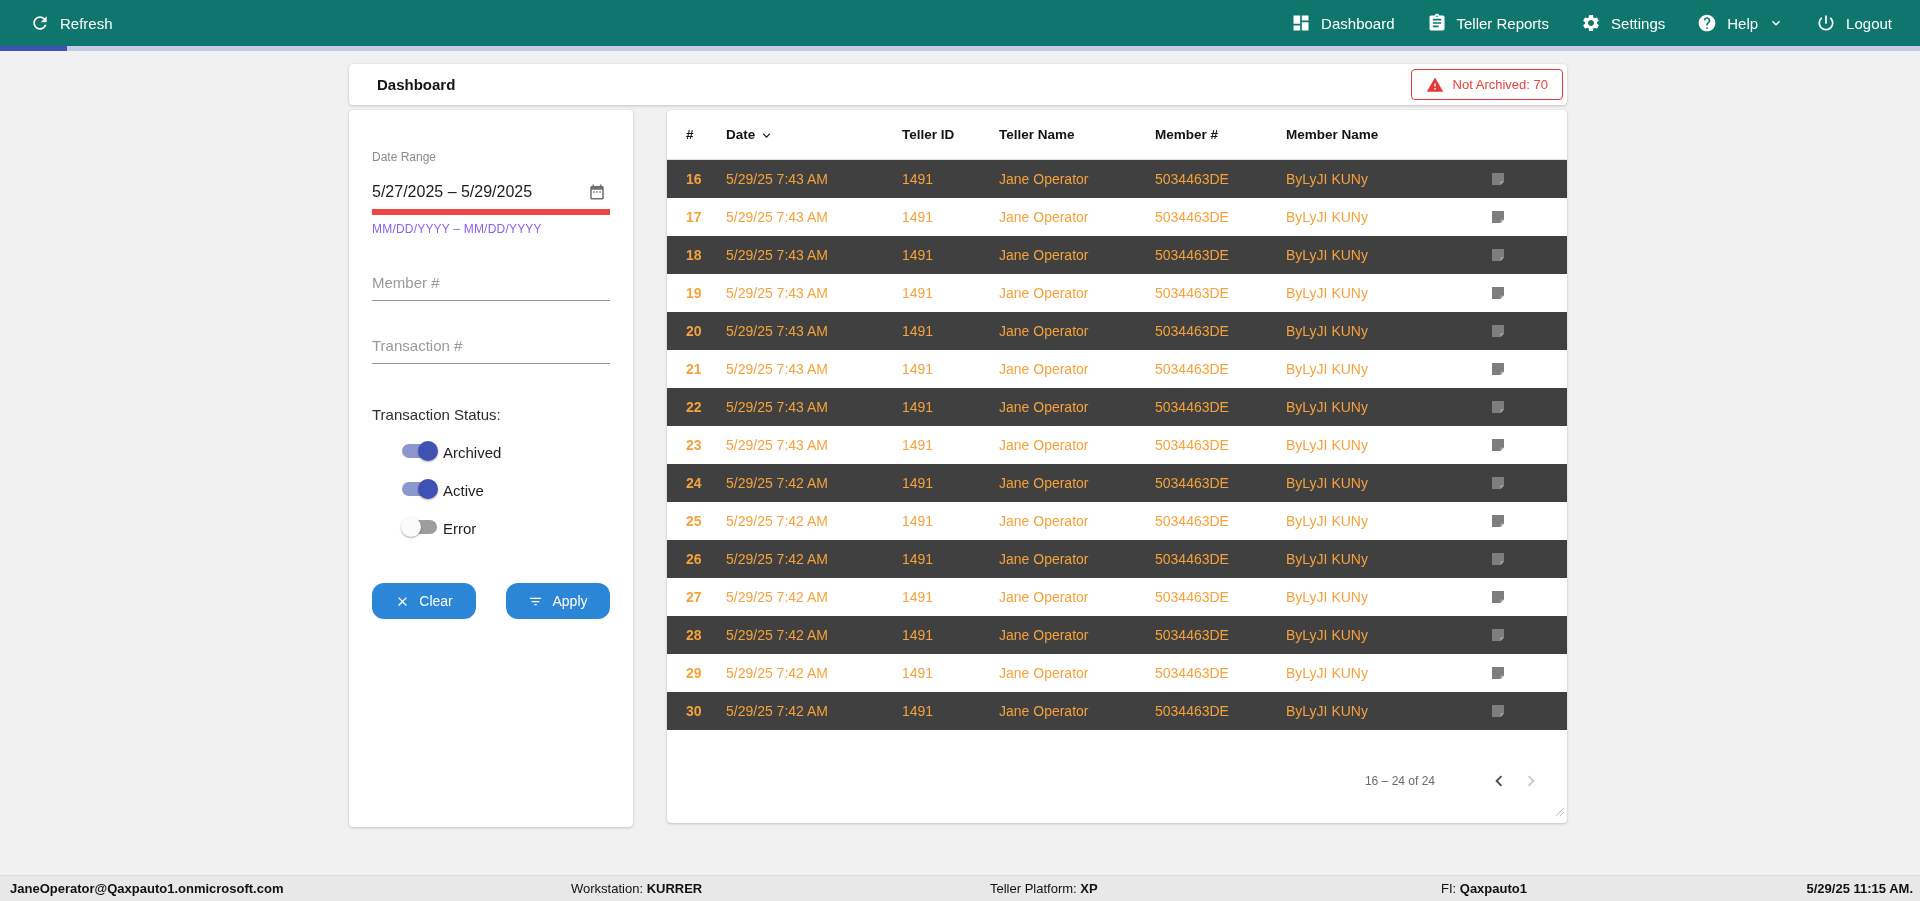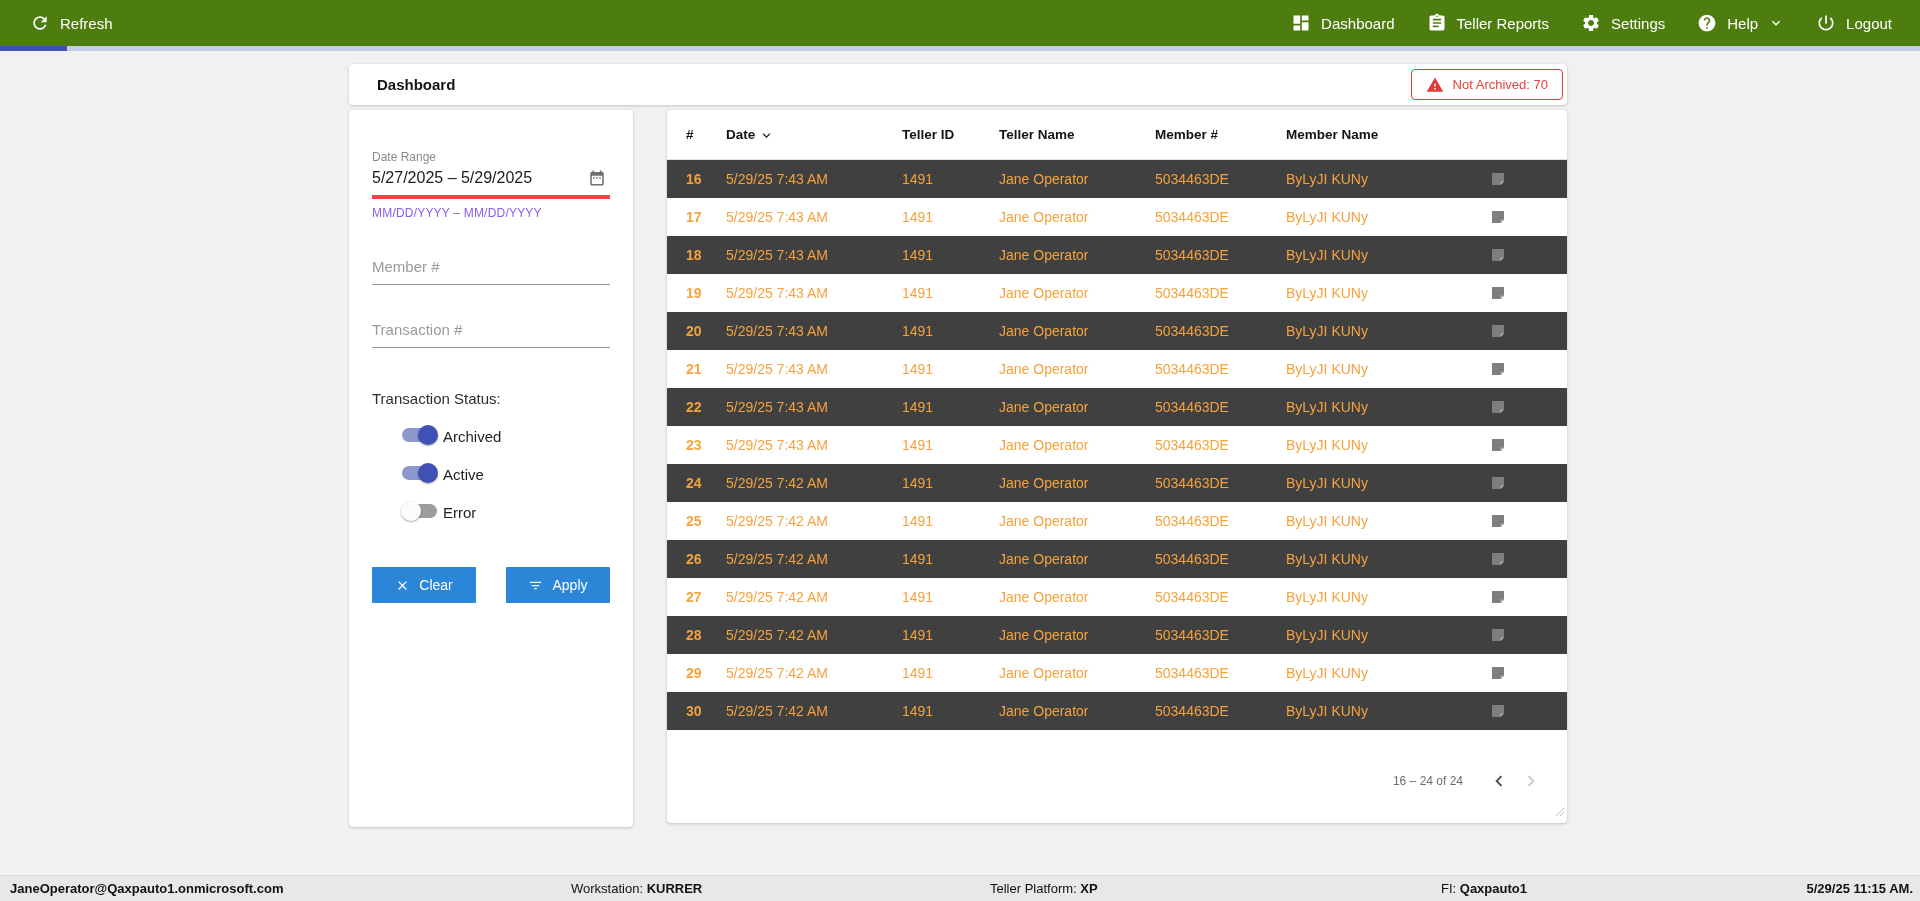--- a/index.html
+++ b/index.html
@@ -1,21 +1,21 @@
 <!DOCTYPE html>
 <html><head>
 <meta charset="utf-8">
 <style>
   * { margin:0; padding:0; box-sizing:border-box; }
   html,body { width:1920px; height:901px; overflow:hidden;
     font-family:"Liberation Sans", sans-serif; background:#f1f1f1; }
 
   
   .topnav { position:absolute; left:0; top:0; width:1920px; height:46px;
-    background:#4d7c0f; color:#fff; display:flex; align-items:center;
+    background:#0f766e; color:#fff; display:flex; align-items:center;
     padding:0 28px 0 30px; font-size:15px; }
   .nav-item { display:flex; align-items:center; gap:10px; cursor:pointer; white-space:nowrap; }
   .nav-right { margin-left:auto; display:flex; align-items:center; gap:32px; }
   .nav-icon { width:20px; height:20px; display:inline-flex; }
   .nav-icon svg { width:20px; height:20px; fill:#fff; }
 
   
   .progressbar { position:absolute; left:0; top:46px; width:1920px; height:5px; background:#c5cae9; }
   .progressbar .value { position:absolute; left:0; top:0; height:5px; width:67px; background:#3f51b5; }
 
@@ -28,21 +28,21 @@
     display:flex; align-items:center; padding:0 4px 0 28px; }
   .page-title { font-size:15px; font-weight:bold; color:#141414; }
   .alert-badge { margin-left:auto; height:31px; display:flex; align-items:center; gap:9px;
     border:1px solid #e53935; border-radius:4px; padding:0 14px; cursor:pointer; background:#fff; }
   .alert-badge .txt { color:#e5413d; font-size:13px; }
   .warn-icon svg { width:18px; height:18px; fill:#e53935; display:block; }
 
   
   .filter-card { left:349px; top:110px; width:284px; height:717px; padding:40px 23px; }
   .field-label { font-size:12px; color:#8a8a8a; }
-  .date-wrap { position:relative; margin-top:5px; border-bottom:4px solid #ef4444; padding-bottom:8px; }
+  .date-wrap { position:relative; margin-top:19px; border-bottom:6px solid #ef4444; padding-bottom:8px; }
   .date-input { width:100%; border:none; outline:none; font-size:16px; color:#1c1c1c;
     font-family:"Liberation Sans", sans-serif; background:transparent; padding-right:26px; }
   .cal-btn { position:absolute; right:0; top:0; width:22px; height:22px; cursor:pointer; }
   .cal-btn svg { width:18px; height:18px; fill:#6f6f6f; }
   .field-hint { font-size:12px; color:#8b5cf6; margin-top:7px; letter-spacing:.2px; }
   .line-input { width:100%; border:none; outline:none; border-bottom:1px solid #949494;
     font-size:15px; color:#1c1c1c; background:transparent; padding:4px 0 9px 0;
     font-family:"Liberation Sans", sans-serif; }
   .line-input::placeholder { color:#9a9a9a; opacity:1; }
   .member-input { margin-top:34px; }
@@ -52,39 +52,39 @@
   .toggle-label { font-size:15px; color:#1f1f1f; }
   .switch { position:relative; width:37px; height:20px; cursor:pointer; display:inline-block; }
   .switch .track { position:absolute; left:1px; top:3px; width:35px; height:14px; border-radius:7px; }
   .switch .thumb { position:absolute; top:0; width:20px; height:20px; border-radius:50%;
     box-shadow:0 1px 2px rgba(0,0,0,.35); }
   .switch.on  .track { background:#8c97ce; }
   .switch.on  .thumb { left:17px; background:#3f51b5; }
   .switch.off .track { background:#9d9d9d; }
   .switch.off .thumb { left:0; background:#fbfbfb; }
   .btn-row { display:flex; justify-content:space-between; margin-top:46px; }
-  .btn { width:104px; height:36px; background:#2b86d8; color:#fff; border:none; border-radius:1px;
+  .btn { width:104px; height:36px; background:#2b86d8; color:#fff; border:none; border-radius:12px;
     display:inline-flex; align-items:center; justify-content:center; gap:9px; font-size:14px;
     cursor:pointer; font-family:"Liberation Sans", sans-serif; }
   .btn svg { width:15px; height:15px; fill:#fff; }
 
   
   .table-card { left:667px; top:110px; width:900px; height:713px; }
   .tgrid { display:grid; grid-template-columns:40px 176px 97px 156px 131px 204px 1fr;
     align-items:center; padding-left:19px; padding-right:16px; }
   .thead { height:50px; border-bottom:1px solid #e0e0e0; font-size:13.5px; font-weight:bold; color:#141414; }
   .th { display:flex; align-items:center; gap:4px; }
   .sort-icon svg { width:15px; height:15px; fill:#222; display:block; margin-top:2px; }
   .trow { height:38px; font-size:14px; color:#f5a23c; cursor:pointer; }
   .trow.alt { background:#404040; }
   .row-num { font-weight:bold; }
   .note-btn { width:16px; height:16px; cursor:pointer; }
   .note-btn svg { width:16px; height:16px; display:block; }
   .pagination { position:absolute; right:20px; bottom:26px; display:flex; align-items:center; }
-  .page-label { font-size:12px; color:#6b6b6b; margin-right:20px; }
+  .page-label { font-size:12px; color:#6b6b6b; margin-right:48px; }
   .page-btn { width:32px; height:32px; border:none; background:transparent; border-radius:50%;
     display:inline-flex; align-items:center; justify-content:center; cursor:pointer; }
   .page-btn svg { width:22px; height:22px; }
   .page-btn.prev svg { fill:#4a4a4a; }
   .page-btn.next svg { fill:#c9c9c9; }
   .resize-corner { position:absolute; right:3px; bottom:3px; }
   .resize-corner svg { width:11px; height:11px; stroke:#bdbdbd; }
 
   
   .statusbar { position:absolute; left:0; bottom:0; width:1920px; height:26px;

